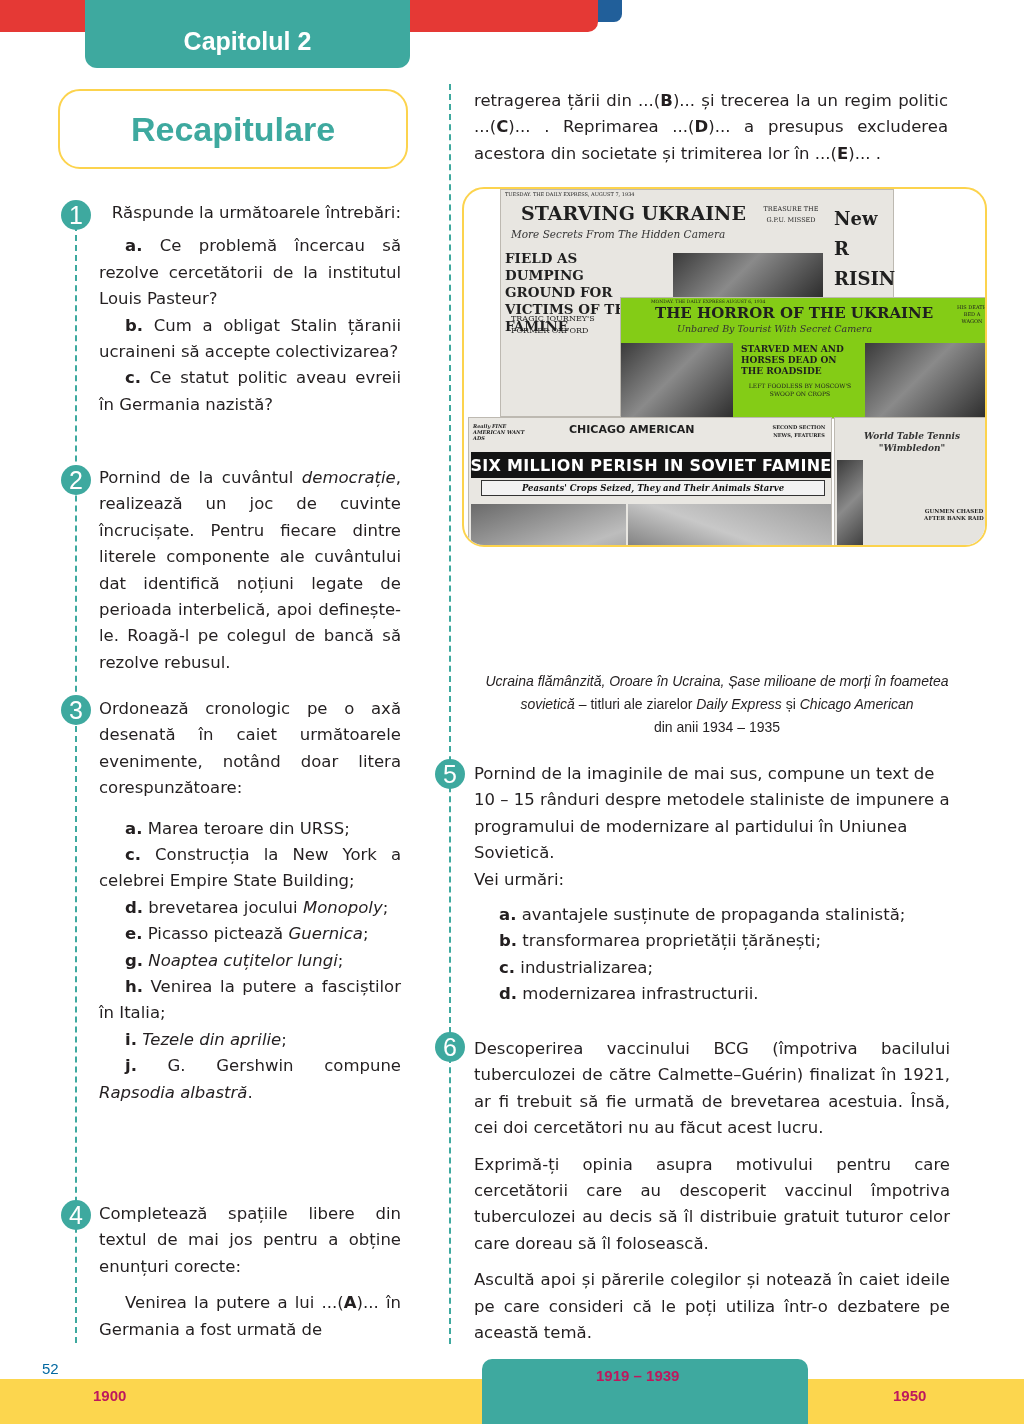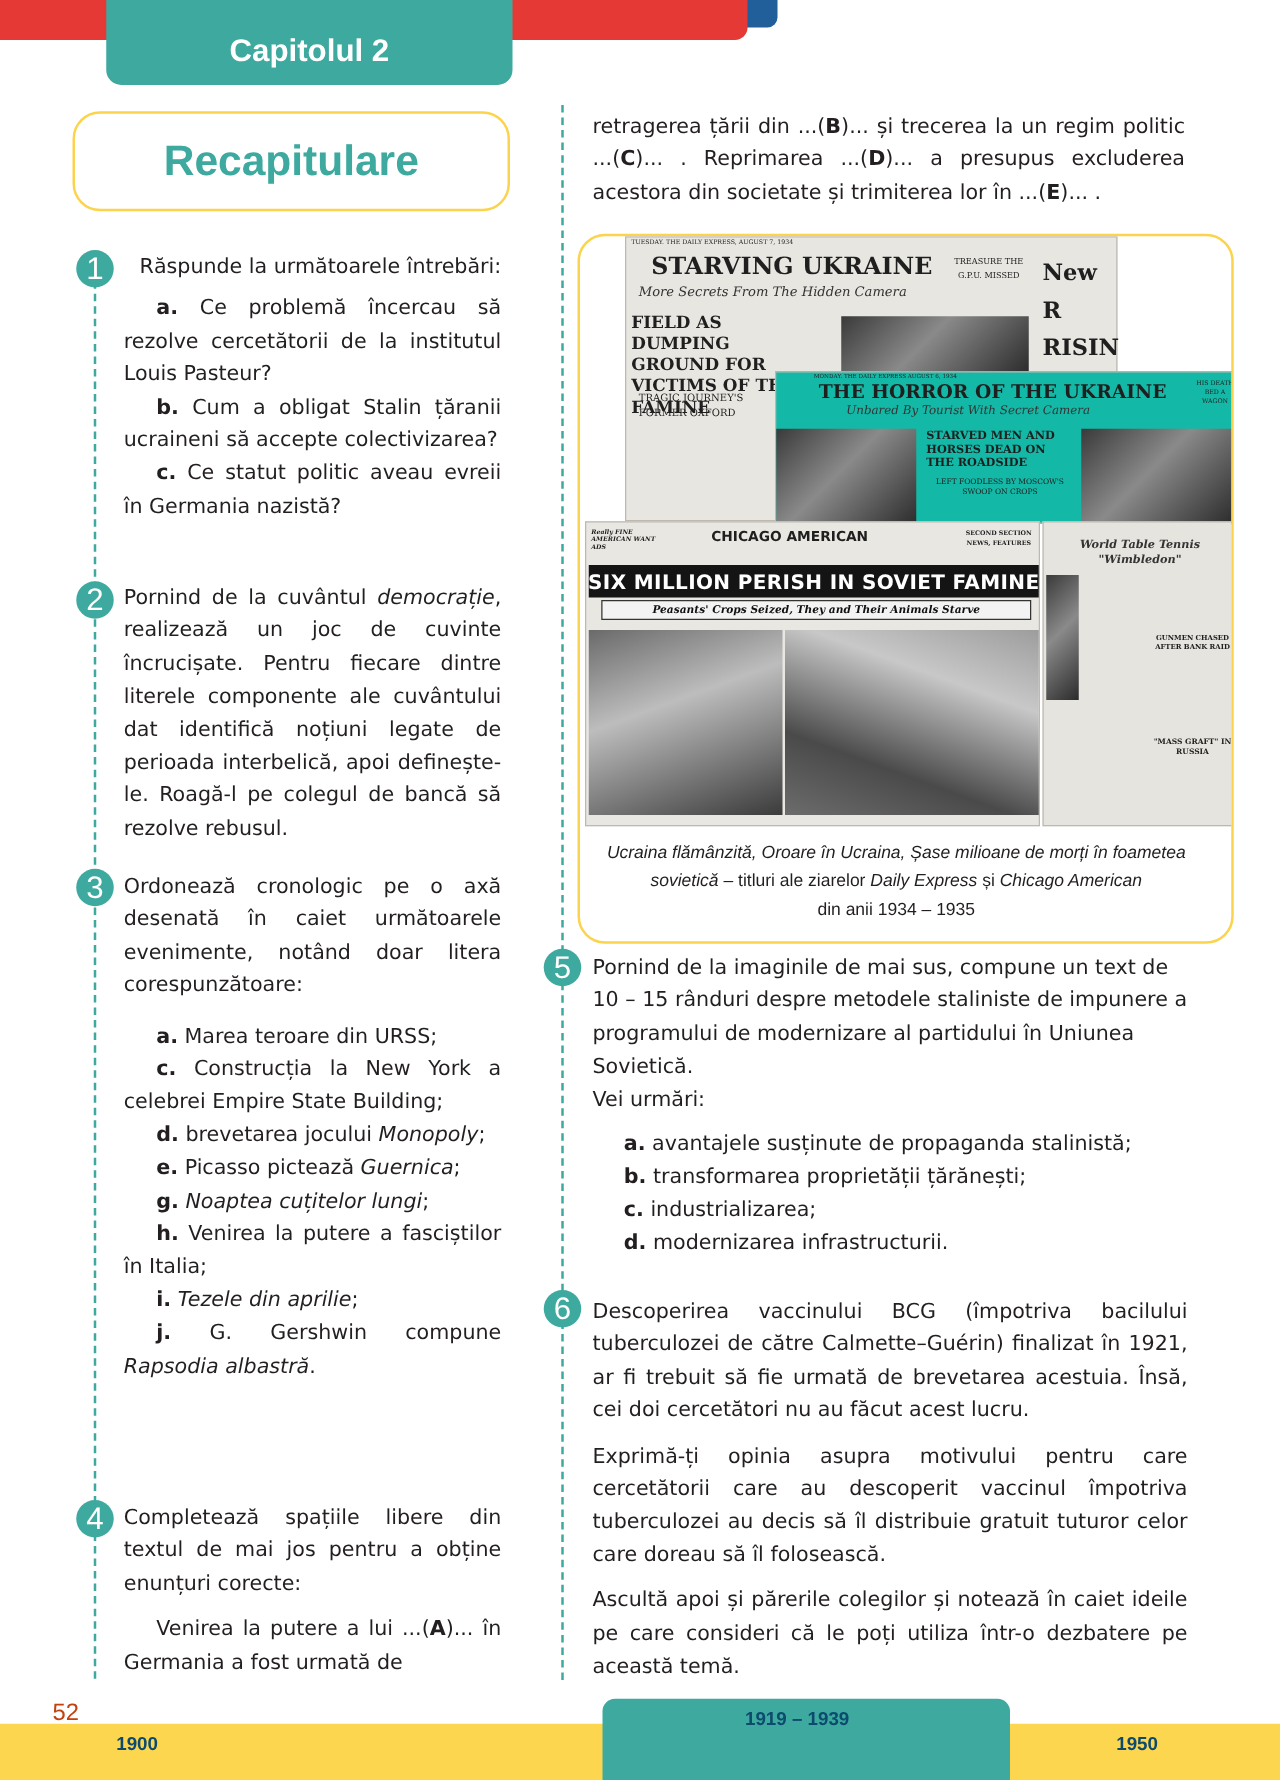--- a/index.html
+++ b/index.html
@@ -25,36 +25,36 @@
     .txt p { margin: 0; }
     .ind { text-indent: 26px; }
     .b { font-weight: bold; }
     .i { font-style: italic; }
     .gap { margin-top: 10px !important; }
 
     .col-left { left: 99px; width: 302px; }
     .col-right { left: 474px; width: 476px; }
 
     
-    .img-frame { position: absolute; left: 462px; top: 187px; width: 525px; height: 568px; border: 2px solid #fcd34d; border-radius: 22px; overflow: hidden; background: #fff; }
+    .img-frame { position: absolute; left: 462px; top: 187px; width: 525px; height: 360px; border: 2px solid #fcd34d; border-radius: 22px; overflow: hidden; background: #fff; }
     .paper { position: absolute; background: #e8e6e1; border: 1px solid #bdb9b1; }
     .paper .hdl { position: absolute; font-family: "DejaVu Serif", serif; font-weight: bold; color: #1f1f1f; white-space: nowrap; }
     .paper .sub { position: absolute; font-family: "DejaVu Serif", serif; font-style: italic; color: #333; white-space: nowrap; }
     .photo { position: absolute; background: linear-gradient(135deg, #3a3a3a, #8a8a8a 45%, #2c2c2c); }
     .blackbar { position: absolute; background: #141414; color: #fff; font-family: "DejaVu Sans", sans-serif; font-weight: bold; white-space: nowrap; display: flex; align-items: center; justify-content: center; }
     .whitebar { position: absolute; background: #f3f3f3; border: 1px solid #333; color: #111; font-family: "DejaVu Serif", serif; font-weight: bold; font-style: italic; display: flex; align-items: center; justify-content: center; white-space: nowrap; }
 
     .caption { position: absolute; left: 480px; top: 670px; width: 474px; font-family: "Liberation Sans", sans-serif; font-size: 14px; line-height: 23px; text-align: center; color: #231f20; }
 
-    .page-num { position: absolute; left: 42px; top: 1360px; font-family: "Liberation Sans", sans-serif; font-size: 19px; color: #c2410c; }
+    .page-num { position: absolute; left: 42px; top: 1360px; font-family: "Liberation Sans", sans-serif; font-size: 15px; color: #0369a1; }
 
     
     .timeline { position: absolute; left: 0; top: 1379px; width: 1024px; height: 45px; background: #fcd64e; }
     .tl-period { position: absolute; left: 482px; top: 1359px; width: 326px; height: 65px; background: #3ea99f; border-top-left-radius: 10px; border-top-right-radius: 10px; }
-    .tl-label { position: absolute; color: #0c4a6e; font-family: "Liberation Sans", sans-serif; font-weight: bold; font-size: 15px; }
+    .tl-label { position: absolute; color: #be185d; font-family: "Liberation Sans", sans-serif; font-weight: bold; font-size: 15px; }
   </style>
 </head>
 <body>
 
 <div class="bar-blue"></div>
 <div class="bar-red"></div>
 <div class="chapter-tab">
   <span>Capitolul 2</span>
 </div>
 <div class="title-box">
@@ -106,21 +106,21 @@
     <div class="hdl" style="left:4px; top:1px; font-size:5px; font-weight:normal;">TUESDAY.   THE DAILY EXPRESS,   AUGUST 7, 1934</div>
     <div class="hdl" style="left:20px; top:12px; font-size:19px;">STARVING UKRAINE</div>
     <div class="sub" style="left:10px; top:38px; font-size:10.5px;">More Secrets From The Hidden Camera</div>
     <div class="hdl" style="left:262px; top:14px; font-size:6.5px; font-weight:normal; white-space:normal; width:56px; text-align:center; line-height:11px;">TREASURE THE G.P.U. MISSED</div>
     <div class="hdl" style="left:4px; top:60px; font-size:13.5px; white-space:normal; width:150px; line-height:17px;">FIELD AS DUMPING GROUND FOR VICTIMS OF THE FAMINE</div>
     <div class="hdl" style="left:10px; top:123px; font-size:8px; font-weight:normal; white-space:normal; width:100px; text-align:left; line-height:12px;">TRAGIC JOURNEY'S FORMER OXFORD</div>
     <div class="photo" style="left:172px; top:63px; width:150px; height:45px;"></div>
     <div class="hdl" style="left:333px; top:14px; font-size:18px; white-space:normal; width:60px; line-height:30px;">New R RISIN PI</div>
   </div>
 
-  <div class="paper" style="left:156px; top:108px; width:370px; height:122px; background:#14b8a6;">
+  <div class="paper" style="left:156px; top:108px; width:370px; height:122px; background:#84cc16;">
     <div class="hdl" style="left:30px; top:1px; font-size:4.5px; font-weight:normal;">MONDAY.   THE DAILY EXPRESS   AUGUST 6, 1934</div>
     <div class="hdl" style="left:34px; top:6px; font-size:15px;">THE HORROR OF THE UKRAINE</div>
     <div class="sub" style="left:56px; top:25px; font-size:9.5px;">Unbared By Tourist With Secret Camera</div>
     <div class="photo" style="left:0px; top:45px; width:112px; height:77px;"></div>
     <div class="hdl" style="left:120px; top:46px; font-size:9px; white-space:normal; width:120px; line-height:11px;">STARVED MEN AND HORSES DEAD ON THE ROADSIDE</div>
     <div class="hdl" style="left:124px; top:84px; font-size:6px; font-weight:normal; white-space:normal; width:110px; text-align:center; line-height:8px;">LEFT FOODLESS BY MOSCOW'S SWOOP ON CROPS</div>
     <div class="photo" style="left:244px; top:45px; width:120px; height:77px;"></div>
     <div class="hdl" style="left:334px; top:6px; font-size:5px; font-weight:normal; white-space:normal; width:34px; line-height:7px; text-align:center;">HIS DEATH BED A WAGON</div>
   </div>
 

